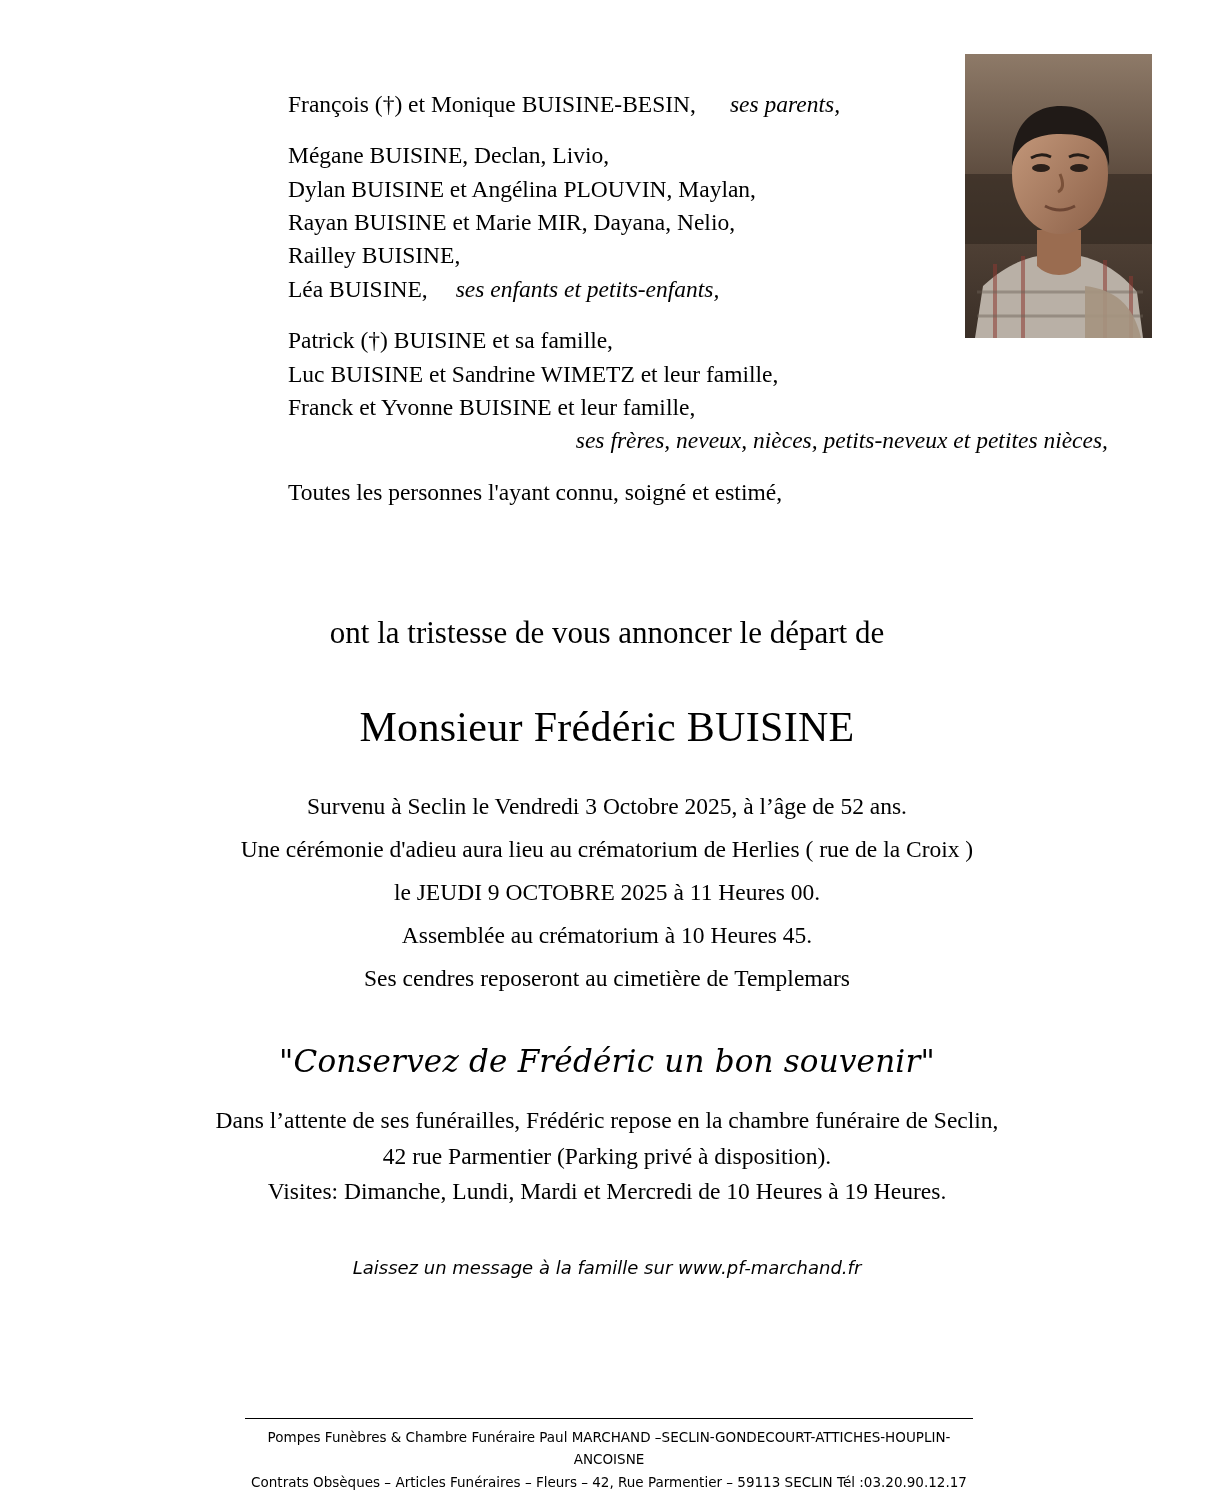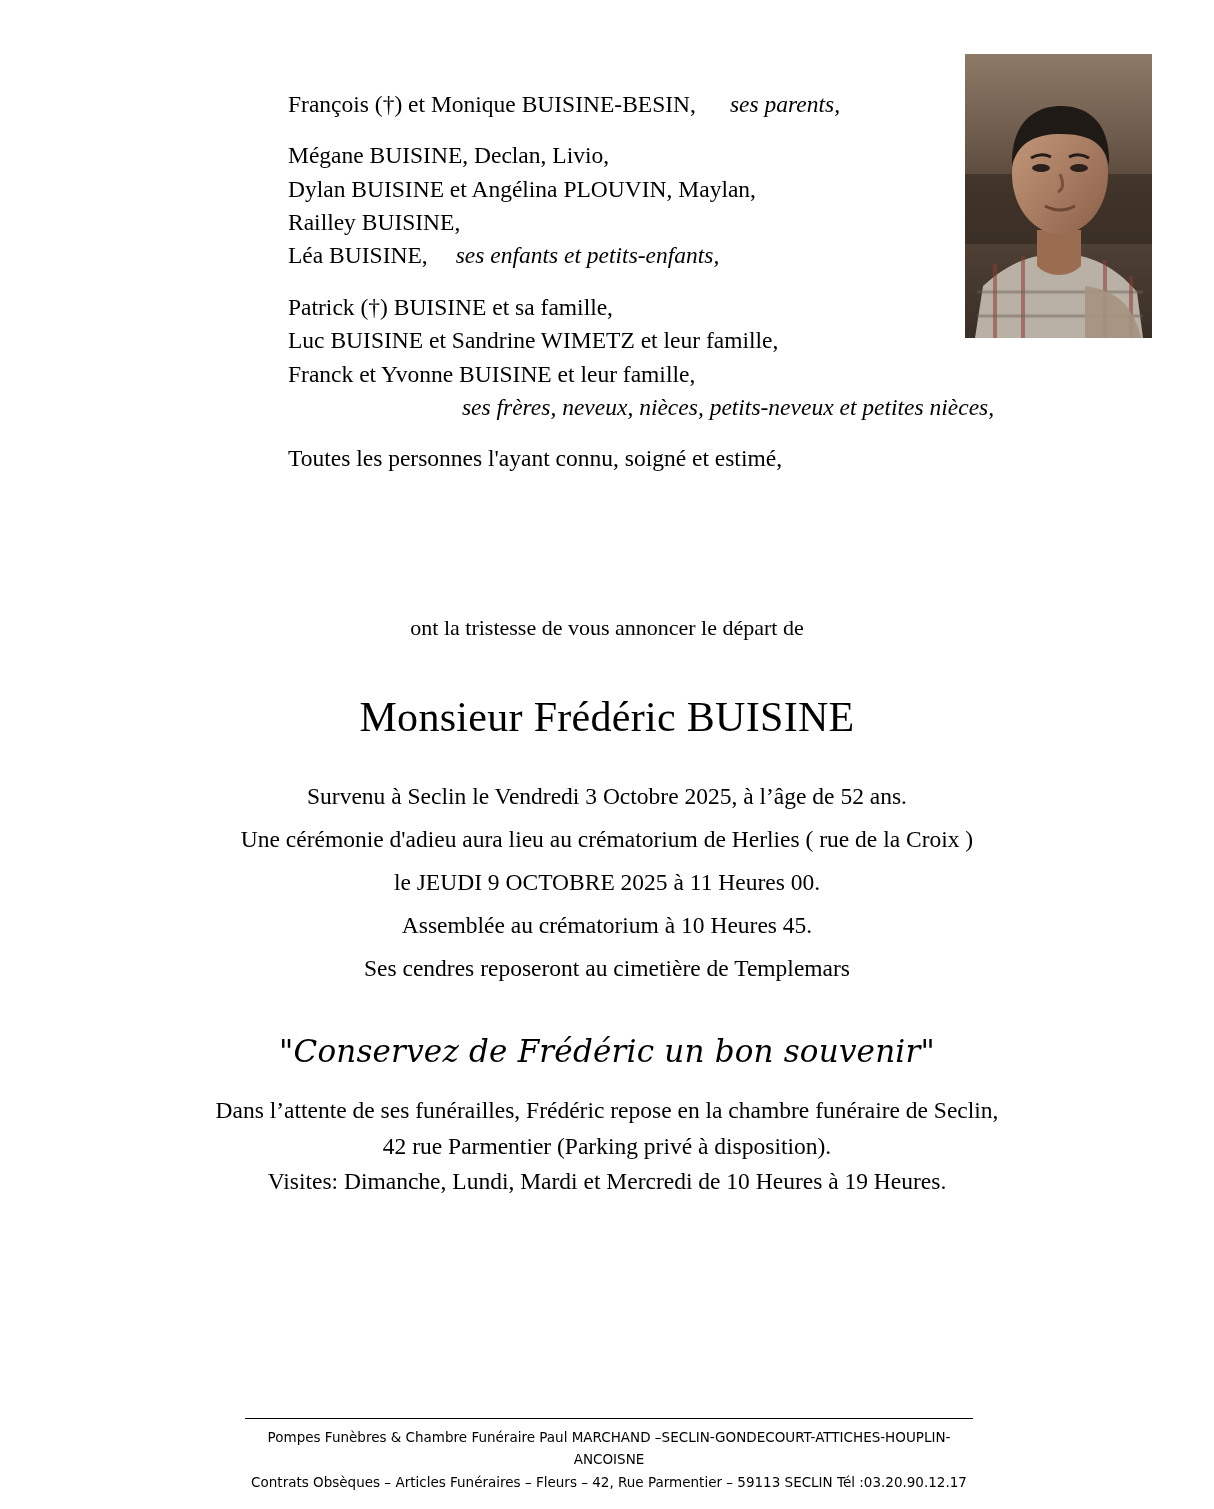--- a/index.html
+++ b/index.html
@@ -42,21 +42,21 @@
     font-size: 23.5px;
     line-height: 1.42;
   }
   .family .grp { margin-bottom: 18px; }
   .family .line { white-space: nowrap; }
   .rel {
     font-style: italic;
   }
   .rel-indent {
     display: block;
-    text-align: center;
+    text-align: right;
     font-style: italic;
     margin-left: 60px;
   }
   .sp-parents { display: inline-block; width: 34px; }
   .sp-enfants { display: inline-block; width: 28px; }
 
   .singleline {
     font-size: 23.5px;
     line-height: 1.42;
     margin-bottom: 18px;
@@ -64,21 +64,21 @@
 
   
   .center-block {
     position: absolute;
     top: 615px;
     left: 0;
     width: 1214px;
     text-align: center;
   }
   .announce {
-    font-size: 22px;
+    font-size: 31px;
     margin-bottom: 10px;
   }
   .name {
     font-size: 42px;
     margin-top: 52px;
     margin-bottom: 0;
     letter-spacing: 0.3px;
   }
   .details {
     margin-top: 36px;
@@ -179,20 +179,21 @@
 
     <div class="grp">
       <div class="line">
         <span>François (†) et Monique BUISINE-BESIN,</span><span class="sp-parents"></span><span class="rel">ses parents,</span>
       </div>
     </div>
 
     <div class="grp">
       <div class="line">Mégane BUISINE, Declan, Livio,</div>
       <div class="line">Dylan BUISINE et Angélina PLOUVIN, Maylan,</div>
+      <div class="line">Rayan BUISINE et Marie MIR, Dayana, Nelio,</div>
       <div class="line">Railley BUISINE,</div>
       <div class="line">
         <span>Léa BUISINE,</span><span class="sp-enfants"></span><span class="rel">ses enfants et petits-enfants,</span>
       </div>
     </div>
 
     <div class="grp">
       <div class="line">Patrick (†) BUISINE et sa famille,</div>
       <div class="line">Luc BUISINE et Sandrine WIMETZ et leur famille,</div>
       <div class="line">Franck et Yvonne BUISINE et leur famille,</div>
@@ -215,20 +216,21 @@
     </div>
 
     <div class="quote">"Conservez de Frédéric un bon souvenir"</div>
 
     <div class="funeral">
       <div>Dans l’attente de ses funérailles, Frédéric repose en la chambre funéraire de Seclin,</div>
       <div>42 rue Parmentier (Parking privé à disposition).</div>
       <div>Visites: Dimanche, Lundi, Mardi et Mercredi de 10 Heures à 19 Heures.</div>
     </div>
 
+    <div class="message">Laissez un message à la famille sur www.pf-marchand.fr</div>
   </div>
 
   <div class="footer">
     <div class="rule"></div>
     <div class="l1">Pompes Funèbres &amp; Chambre Funéraire Paul MARCHAND –SECLIN-GONDECOURT-ATTICHES-HOUPLIN-ANCOISNE</div>
     <div class="l2">Contrats Obsèques – Articles Funéraires – Fleurs – 42, Rue Parmentier – 59113 SECLIN Tél :03.20.90.12.17</div>
   </div>
 
 </div>
 

